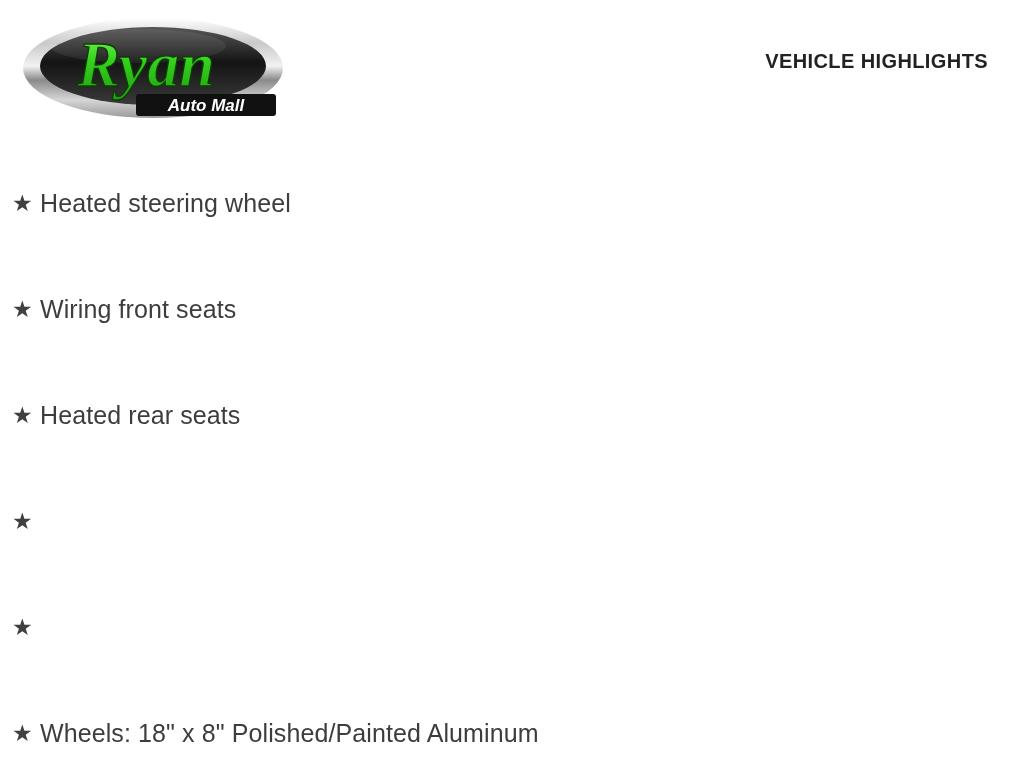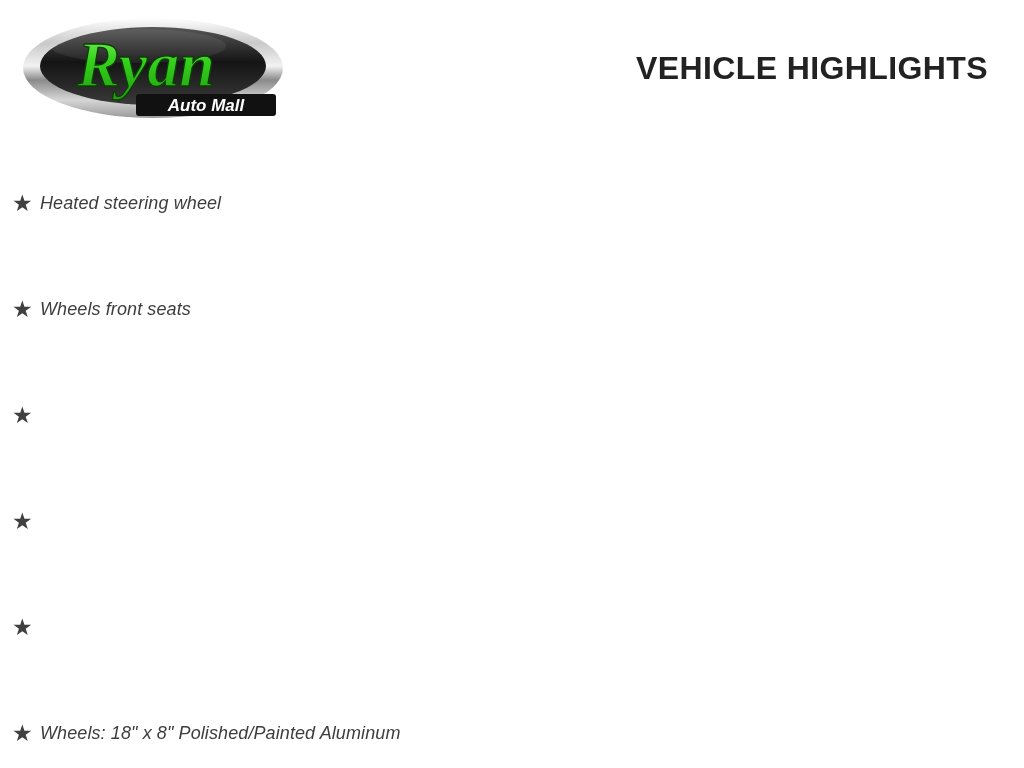--- a/index.html
+++ b/index.html
@@ -28,21 +28,21 @@
     left: 18px;
     top: 8px;
     width: 270px;
     height: 118px;
   }
 
   .page-title {
     position: absolute;
     right: 36px;
     top: 50px;
-    font-size: 32px;
+    font-size: 20px;
     font-weight: bold;
     letter-spacing: 0.4px;
     color: #222222;
     white-space: nowrap;
   }
 
   
   .highlights {
     position: absolute;
     top: 150px;
@@ -61,25 +61,24 @@
   .star-icon {
     width: 28px;
     flex: 0 0 28px;
     font-size: 23px;
     line-height: 1;
     color: #404040;
     text-align: left;
   }
 
   .highlight-label {
-    font-size: 18px;
+    font-size: 25px;
     color: #3d3d3d;
     letter-spacing: 0.1px;
     white-space: nowrap;
-    font-style: italic;
   }
 </style>
 </head>
 <body>
 
 <div class="header">
 
   <div class="logo">
     <svg viewBox="0 0 270 118" width="270" height="118" xmlns="http://www.w3.org/2000/svg">
       <defs>
@@ -123,25 +122,26 @@
 
 <div class="highlights">
 
   <div class="highlight-item">
     <span class="star-icon">★</span>
     <span class="highlight-label">Heated steering wheel</span>
   </div>
 
   <div class="highlight-item">
     <span class="star-icon">★</span>
-    <span class="highlight-label">Wheels front seats</span>
+    <span class="highlight-label">Wiring front seats</span>
   </div>
 
   <div class="highlight-item">
     <span class="star-icon">★</span>
+    <span class="highlight-label">Heated rear seats</span>
   </div>
 
   <div class="highlight-item">
     <span class="star-icon">★</span>
   </div>
 
   <div class="highlight-item">
     <span class="star-icon">★</span>
   </div>
 

